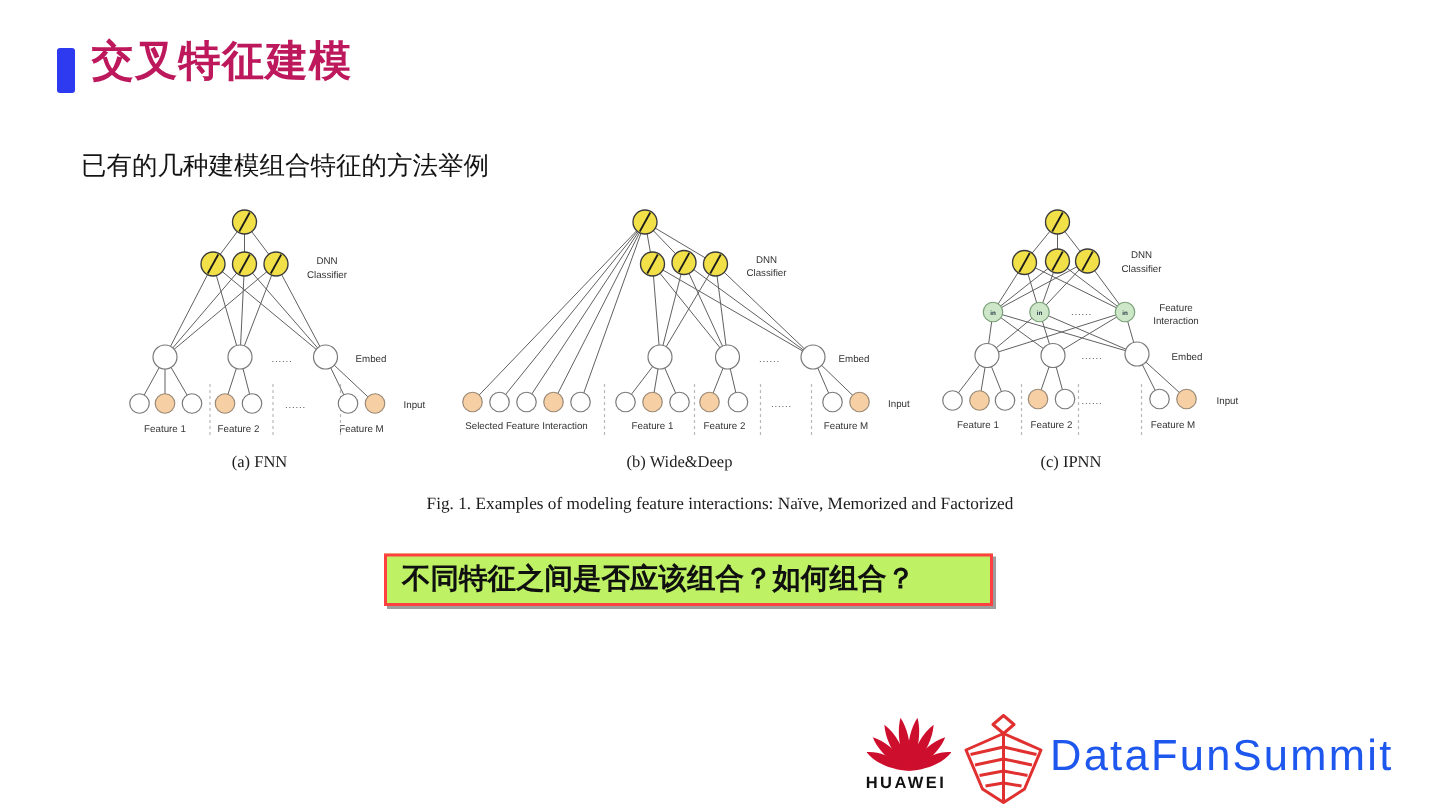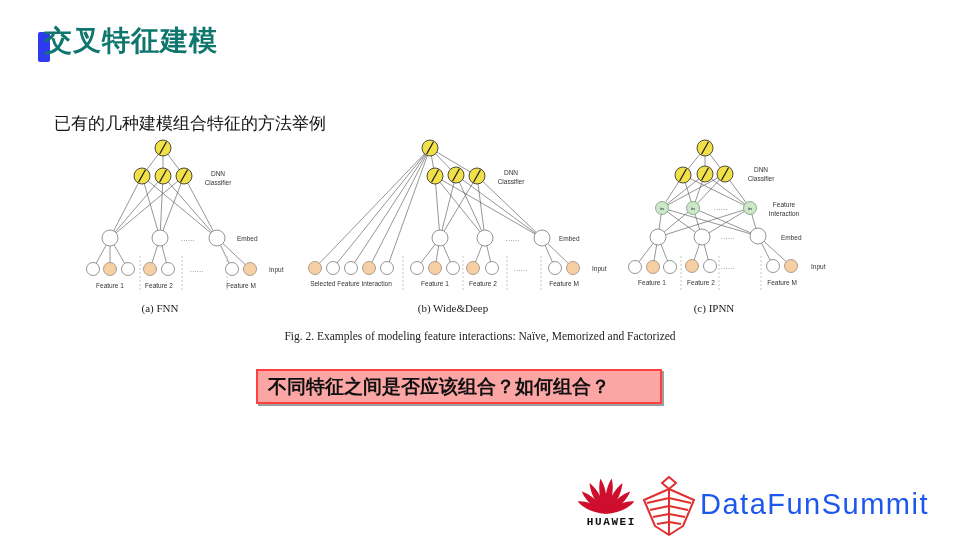--- a/index.html
+++ b/index.html
@@ -2,23 +2,23 @@
 <html><head>
 <meta charset="utf-8">
 <style>
   html,body{margin:0;padding:0;}
   body{width:960px;height:540px;background:#ffffff;position:relative;overflow:hidden;
        font-family:"Liberation Sans",sans-serif;}
   .abs{position:absolute;}
 
   
   .title-bar{left:38px;top:32px;width:12px;height:30px;border-radius:2px;background:#2D3AEF;}
-  .slide-title{left:44px;top:22px;font-size:28px;font-weight:bold;color:#0f766e;
+  .slide-title{left:61px;top:22px;font-size:28px;font-weight:bold;color:#be185d;
                letter-spacing:1px;margin:0;}
-  .subtitle{left:54px;top:112px;font-size:17px;font-weight:500;color:#141414;margin:0;}
+  .subtitle{left:54px;top:99px;font-size:17px;font-weight:500;color:#141414;margin:0;}
 
   
   svg text{font-family:"Liberation Sans",sans-serif;}
   .lab{font-size:6.5px;fill:#333;}
   .mid{text-anchor:middle;}
   .dots{fill:#555;letter-spacing:.5px;}
   .intext{font-size:4.2px;font-weight:bold;fill:#234;text-anchor:middle;}
   .edge{stroke:#5c5c5c;stroke-width:0.65;}
   .sep{stroke:#b9b9b9;stroke-width:0.8;stroke-dasharray:2,2;}
   .slash{stroke:#1a1a1a;stroke-width:1.2;}
@@ -26,27 +26,27 @@
   .n-white{fill:#ffffff;stroke:#7a7a7a;stroke-width:0.8;}
   .n-orange{fill:#F7CFA4;stroke:#9a8a77;stroke-width:0.8;}
   .n-green{fill:#CDE7C8;stroke:#79a078;stroke-width:0.8;}
 
   .subcap{top:302px;width:120px;text-align:center;font-family:"Liberation Serif",serif;
           font-size:11px;color:#1d1d1d;}
   .figcap{left:0;top:330px;width:960px;text-align:center;font-family:"Liberation Serif",serif;
           font-size:11.5px;color:#1d1d1d;}
 
   
-  .question{left:256px;top:369px;width:392px;height:31px;background:#fca5a5;
+  .question{left:256px;top:369px;width:392px;height:31px;background:#bef264;
             border:2px solid #FF4040;box-shadow:2px 2px 0 rgba(40,40,40,.45);
             font-size:19px;font-weight:600;color:#101010;line-height:31px;padding-left:10px;}
 
   
-  .huawei-word{left:572px;top:516px;width:64px;text-align:right;font-size:11px;
-               font-weight:bold;color:#111;letter-spacing:1.6px;font-family:Liberation Mono, monospace;}
+  .huawei-word{left:572px;top:516px;width:64px;text-align:center;font-size:11px;
+               font-weight:bold;color:#111;letter-spacing:1.6px;}
   .brand-word{left:700px;top:488px;font-size:29px;font-weight:normal;color:#1E57EE;
               letter-spacing:1.5px;}
 </style>
 </head>
 <body>
 
 <div class="abs title-bar"></div>
 <h1 class="abs slide-title">交叉特征建模</h1>
 <p class="abs subtitle">已有的几种建模组合特征的方法举例</p>
 
@@ -229,24 +229,24 @@
     <text x="130" y="74.7" class="intext">in</text>
     <circle cx="15" cy="132" r="6.5" class="n-white"></circle>
     <circle cx="33" cy="132" r="6.5" class="n-orange"></circle>
     <circle cx="50" cy="132" r="6.5" class="n-white"></circle>
     <circle cx="72" cy="131" r="6.5" class="n-orange"></circle>
     <circle cx="90" cy="131" r="6.5" class="n-white"></circle>
     <circle cx="153" cy="131" r="6.5" class="n-white"></circle>
     <circle cx="171" cy="131" r="6.5" class="n-orange"></circle>
   </svg>
 
-<div class="abs subcap" style="left:100px;">(a) FNN</div>
+<div class="abs subcap" style="left:113px;">(a) FNN</div>
 <div class="abs subcap" style="left:393px;">(b) Wide&amp;Deep</div>
 <div class="abs subcap" style="left:654px;">(c) IPNN</div>
-<div class="abs figcap">Fig. 2.  Examples of modeling feature interactions: Naïve, Memorized and Factorized</div>
+<div class="abs figcap">Fig. 1.  Examples of modeling feature interactions: Naïve, Memorized and Factorized</div>
 
 <div class="abs question">不同特征之间是否应该组合？如何组合？</div>
 
 <svg class="abs" style="left:578px;top:477px;" width="56" height="38" viewBox="0 0 56 38">
   <g transform="translate(28,37)">
     <g fill="#CE0E2D">
       <path transform="rotate(-66)" d="M0,0 C-4,-11 -4.5,-23 0,-31 C4.5,-23 4,-11 0,0 Z"></path>
       <path transform="rotate(-47)" d="M0,0 C-4,-11 -4.5,-24 0,-33 C4.5,-24 4,-11 0,0 Z"></path>
       <path transform="rotate(-28)" d="M0,0 C-4,-12 -4.5,-25 0,-35 C4.5,-25 4,-12 0,0 Z"></path>
       <path transform="rotate(-9)" d="M0,0 C-4,-12 -4.5,-26 0,-36 C4.5,-26 4,-12 0,0 Z"></path>

